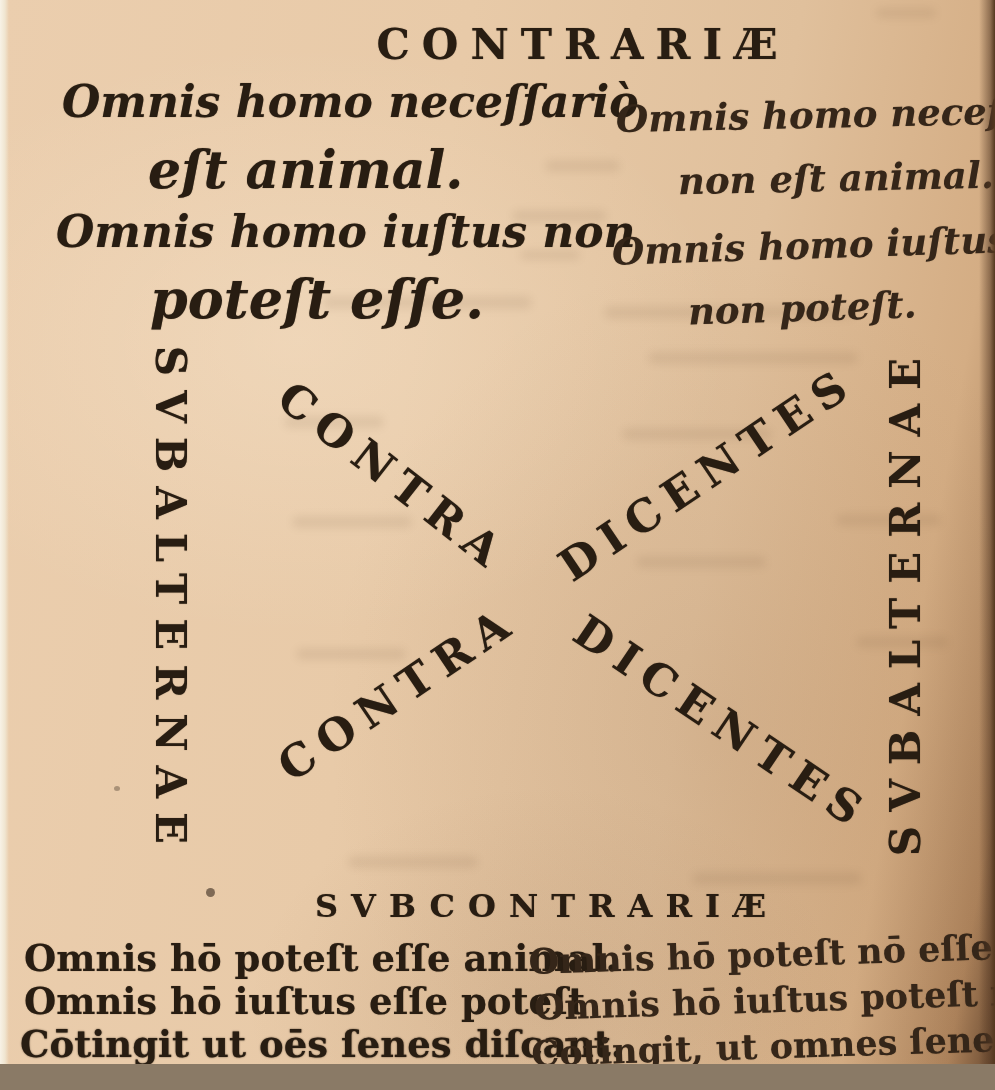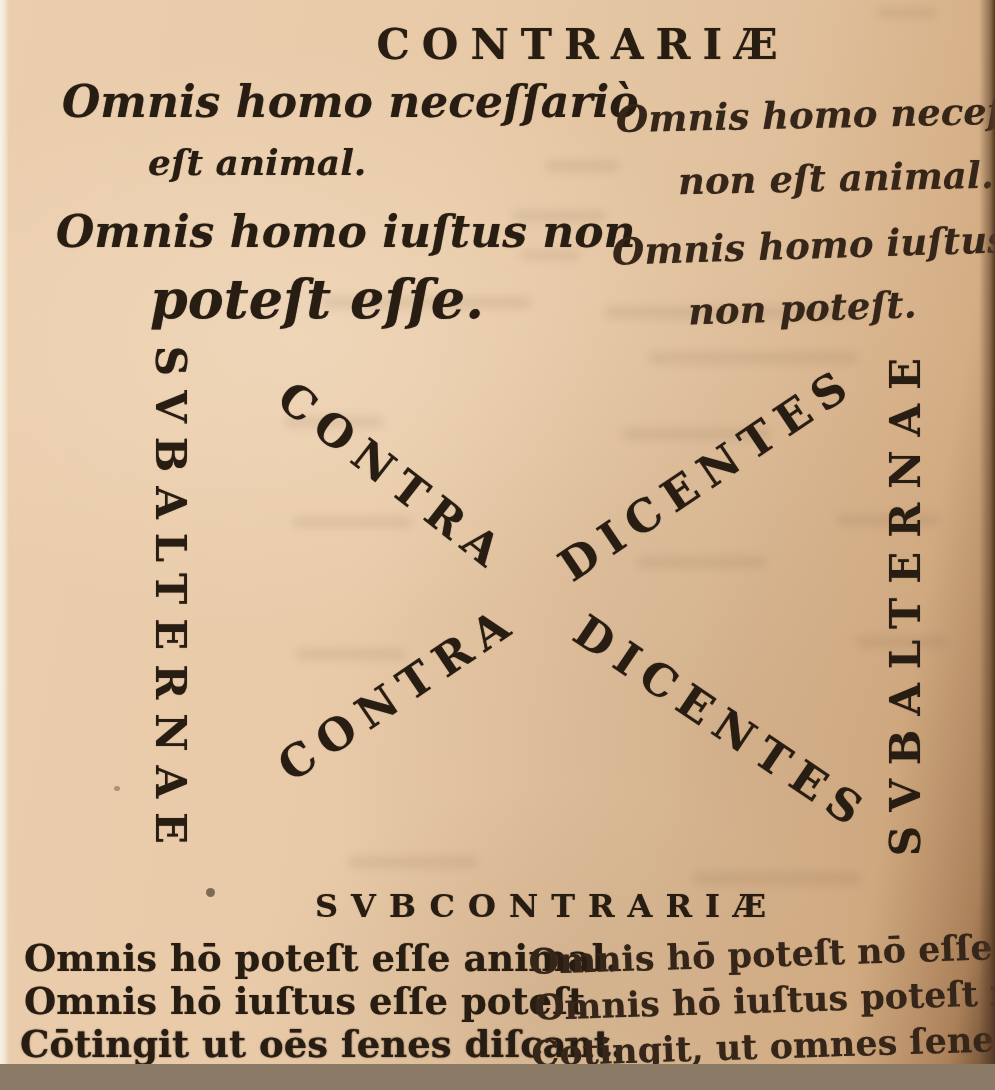--- a/index.html
+++ b/index.html
@@ -44,21 +44,21 @@
   <div class="ghost" style="left:836px;top:514px;width:105px;height:12px;"></div>
   <div class="ghost" style="left:636px;top:556px;width:130px;height:12px;"></div>
   <div class="ghost" style="left:856px;top:636px;width:92px;height:12px;"></div>
   <div class="ghost" style="left:296px;top:648px;width:110px;height:12px;"></div>
   <div class="ghost" style="left:348px;top:856px;width:130px;height:12px;"></div>
   <div class="ghost" style="left:692px;top:872px;width:170px;height:13px;"></div>
 
   <div class="abs ctr ink caps" style="left:583px;top:45px;font-size:42px;letter-spacing:12px;">CONTRARIÆ</div>
 
   <div class="abs ink ital" style="left:62px;top:80px;font-size:44px;">Omnis homo neceſſariò</div>
-  <div class="abs ink ital" style="left:148px;top:144px;font-size:36px;font-style:italic;">eſt animal.</div>
+  <div class="abs ink ital" style="left:148px;top:144px;font-size:52px;font-style:italic;">eſt animal.</div>
   <div class="abs ink ital" style="left:56px;top:210px;font-size:44px;">Omnis homo iuſtus non</div>
   <div class="abs ink ital" style="left:150px;top:272px;font-size:54px;">poteſt eſſe.</div>
 
   <div class="abs ink-soft ital" style="left:616px;top:96px;font-size:37px;transform:rotate(-1.2deg);">Omnis homo neceſſariò</div>
   <div class="abs ink-soft ital" style="left:678px;top:160px;font-size:37px;transform:rotate(-1.2deg);">non eſt animal.</div>
   <div class="abs ink-soft ital" style="left:612px;top:226px;font-size:37px;transform:rotate(-1.8deg);">Omnis homo iuſtus eſſe</div>
   <div class="abs ink-soft ital" style="left:688px;top:290px;font-size:37px;transform:rotate(-1.8deg);">non poteſt.</div>
 
   <div class="abs ink caps" style="left:170px;top:602px;font-size:42px;letter-spacing:14px;transform:translate(-50%,-50%) rotate(90deg);">SVBALTERNAE</div>
 

